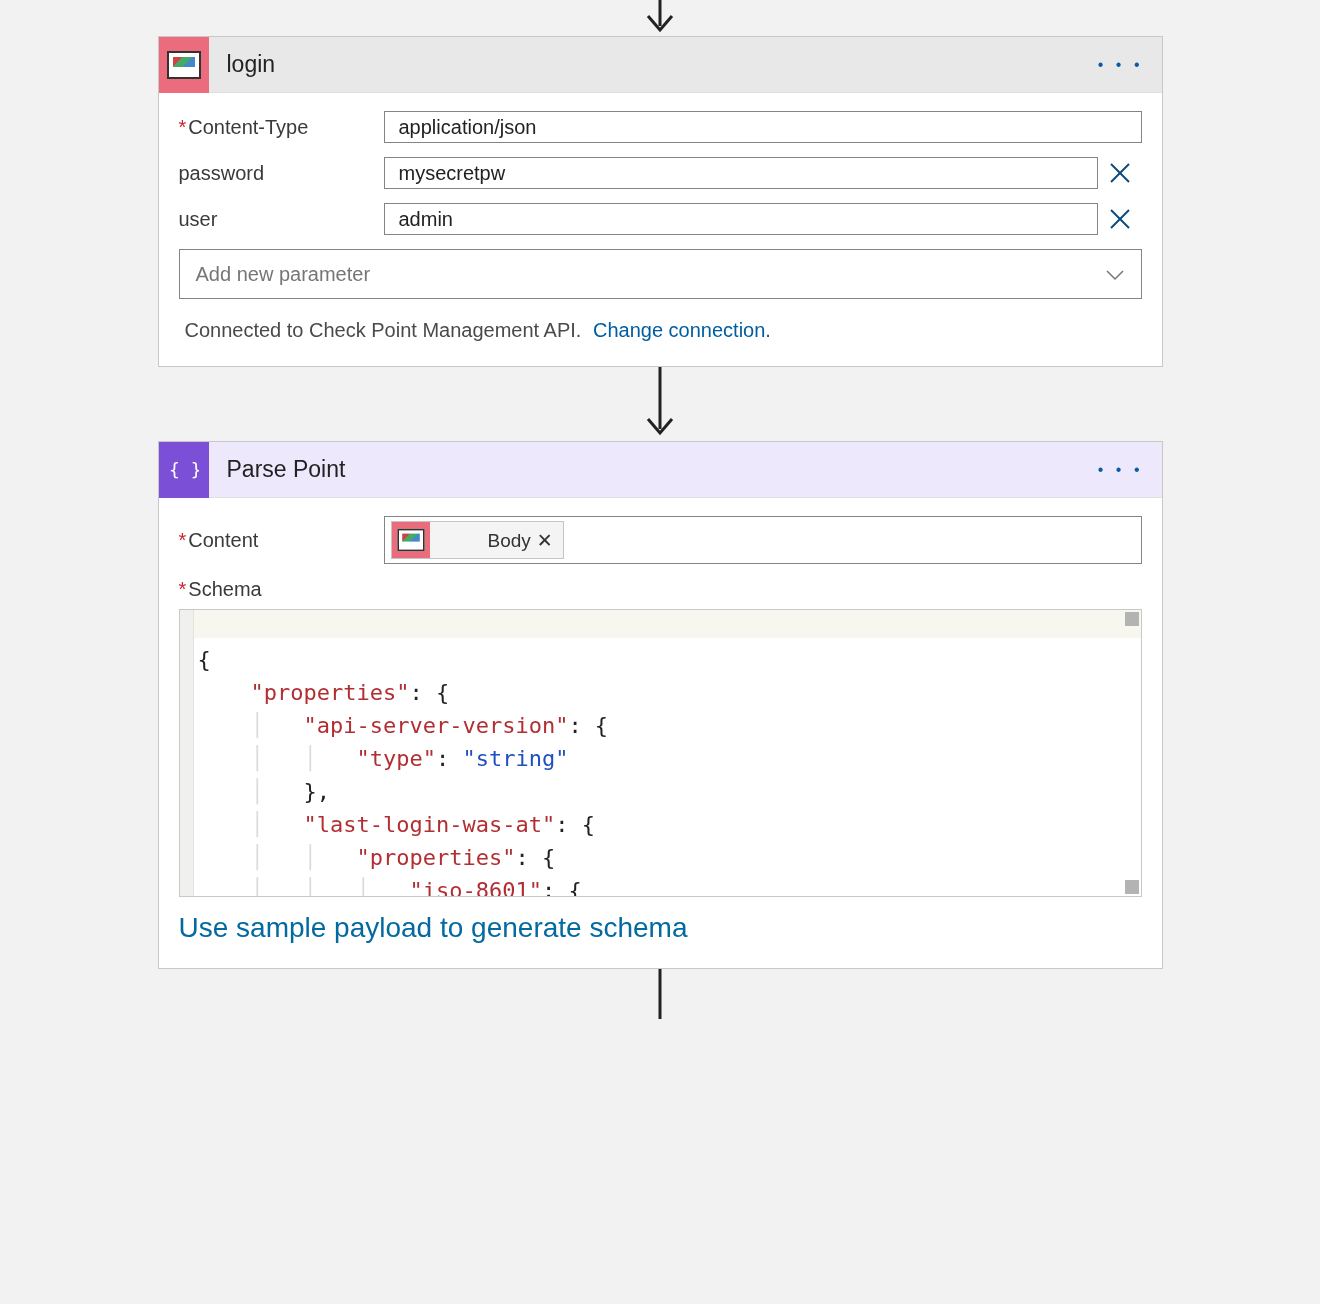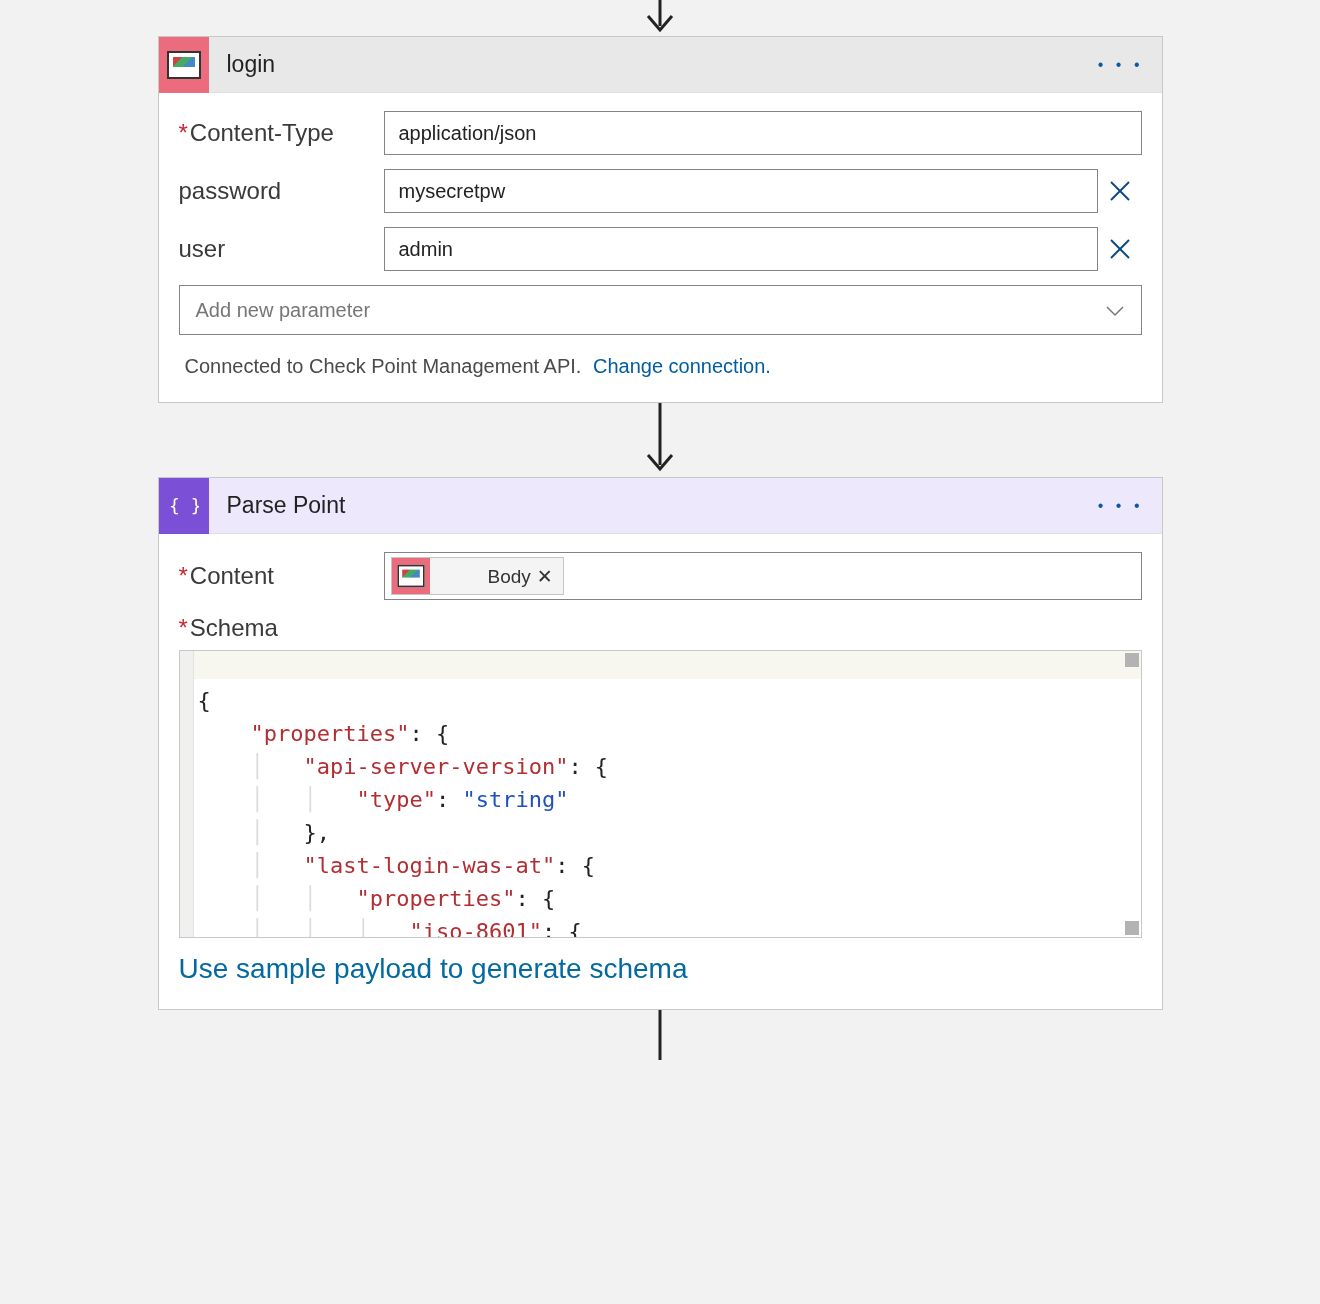--- a/index.html
+++ b/index.html
@@ -55,27 +55,27 @@
     cursor: pointer;
   }
   .card-body { padding: 18px 20px 24px 20px; }
   .form-row {
     display: flex;
     align-items: center;
     margin-bottom: 14px;
   }
   .form-label {
     width: 205px;
-    font-size: 24px;
+    font-size: 20px;
     color: #3a3a3a;
   }
   .req { color: #c7272d; margin-right: 2px; }
   .text-input {
     flex: 1;
-    height: 44px;
+    height: 32px;
     border: 1px solid #848484;
     padding: 0 14px;
     font-size: 20px;
     font-family: inherit;
     color: #222;
     background: #fff;
   }
   .row-remove {
     width: 44px;
     display: flex;

